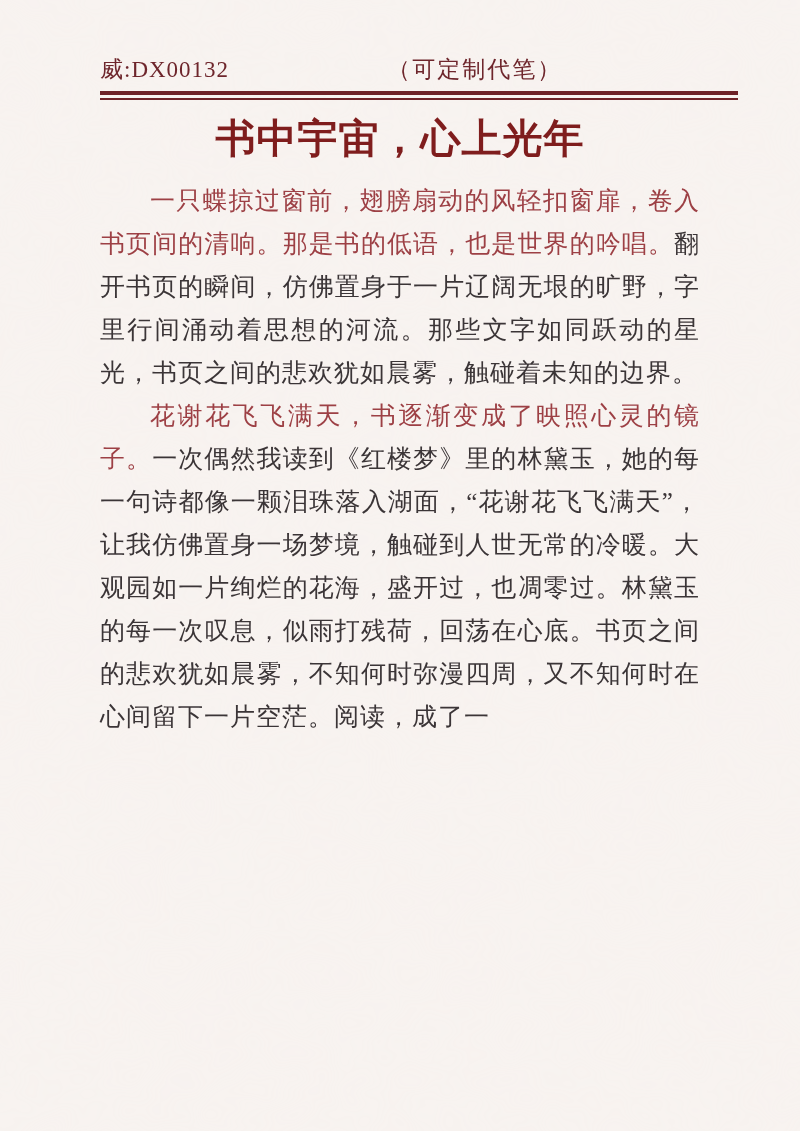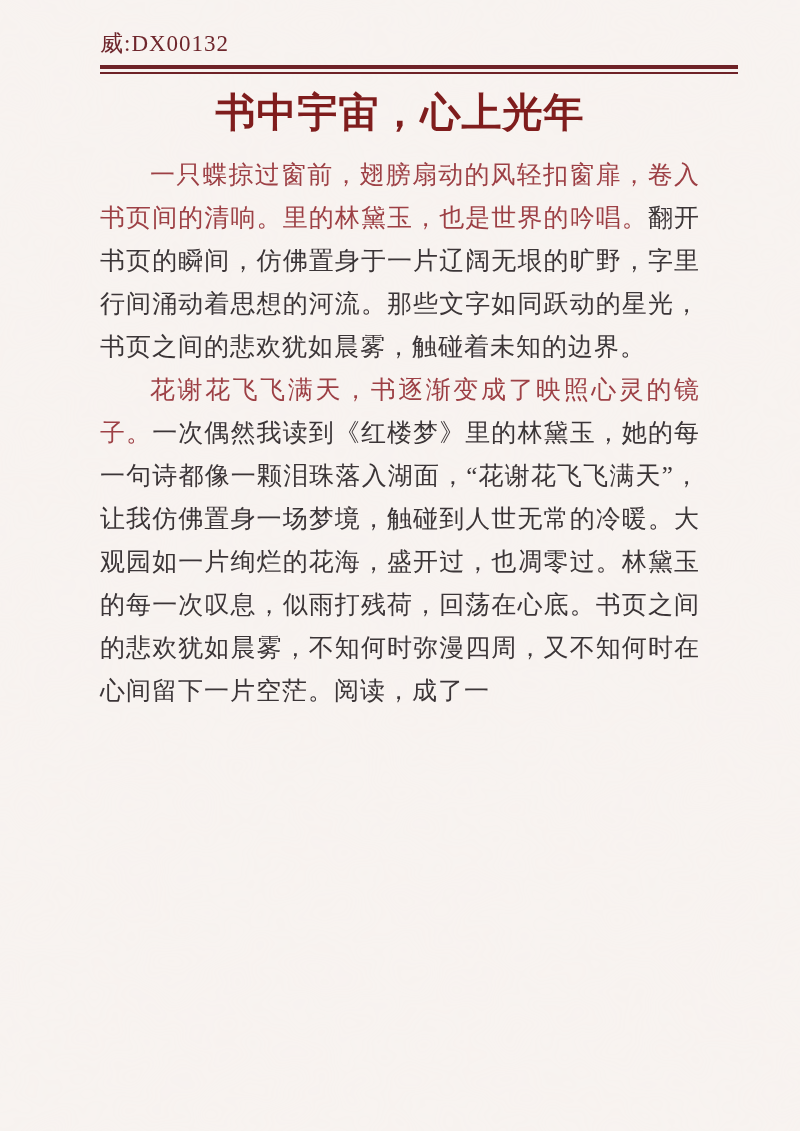--- a/index.html
+++ b/index.html
@@ -24,21 +24,21 @@
     pointer-events: none;
   }
   .content {
     position: relative;
     z-index: 2;
   }
   .header-row {
     display: flex;
     align-items: baseline;
     margin: 0 62px 0 100px;
-    padding-top: 28px;
+    padding-top: 54px;
     color: #6e262c;
     font-size: 23px;
     font-family: "Liberation Serif", serif;
   }
   .watermark-left { letter-spacing: 1px; }
   .watermark-center { margin-left: 158px; letter-spacing: 2px; }
   .double-rule {
     margin: 6px 62px 0 100px;
     height: 0;
     border-top: 4px solid #6e2227;
@@ -82,29 +82,30 @@
       <feTurbulence type="fractalNoise" baseFrequency="0.012 0.016" numOctaves="3" seed="7" result="n"></feTurbulence>
       <feColorMatrix in="n" type="matrix" values="0 0 0 0 0.88  0 0 0 0 0.84  0 0 0 0 0.83  0 0 0 0.18 0"></feColorMatrix>
     </filter>
     <rect width="800" height="1131" filter="url(#paperNoise)"></rect>
   </svg>
 
   <div class="content">
 
     <div class="header-row">
       <span class="watermark-left">威:DX00132</span>
+      <span class="watermark-center">（可定制代笔）</span>
     </div>
 
     <div class="double-rule"></div>
 
     <h1 class="essay-title">书中宇宙，心上光年</h1>
 
     <div class="essay-body">
 
-      <p><span class="lead-red">一只蝶掠过窗前，翅膀扇动的风轻扣窗扉，卷入书页间的清响。里的林黛玉，也是世界的吟唱。</span><span>翻开书页的瞬间，仿佛置身于一片辽阔无垠的旷野，字里行间涌动着思想的河流。那些文字如同跃动的星光，书页之间的悲欢犹如晨雾，触碰着未知的边界。</span></p>
+      <p><span class="lead-red">一只蝶掠过窗前，翅膀扇动的风轻扣窗扉，卷入书页间的清响。那是书的低语，也是世界的吟唱。</span><span>翻开书页的瞬间，仿佛置身于一片辽阔无垠的旷野，字里行间涌动着思想的河流。那些文字如同跃动的星光，书页之间的悲欢犹如晨雾，触碰着未知的边界。</span></p>
 
 
       <p><span class="lead-red">花谢花飞飞满天，书逐渐变成了映照心灵的镜子。</span><span>一次偶然我读到《红楼梦》里的林黛玉，她的每一句诗都像一颗泪珠落入湖面，“花谢花飞飞满天”，让我仿佛置身一场梦境，触碰到人世无常的冷暖。大观园如一片绚烂的花海，盛开过，也凋零过。林黛玉的每一次叹息，似雨打残荷，回荡在心底。书页之间的悲欢犹如晨雾，不知何时弥漫四周，又不知何时在心间留下一片空茫。阅读，成了一</span></p>
 
     </div>
 
   </div>
 </div>
 
 </body></html>

